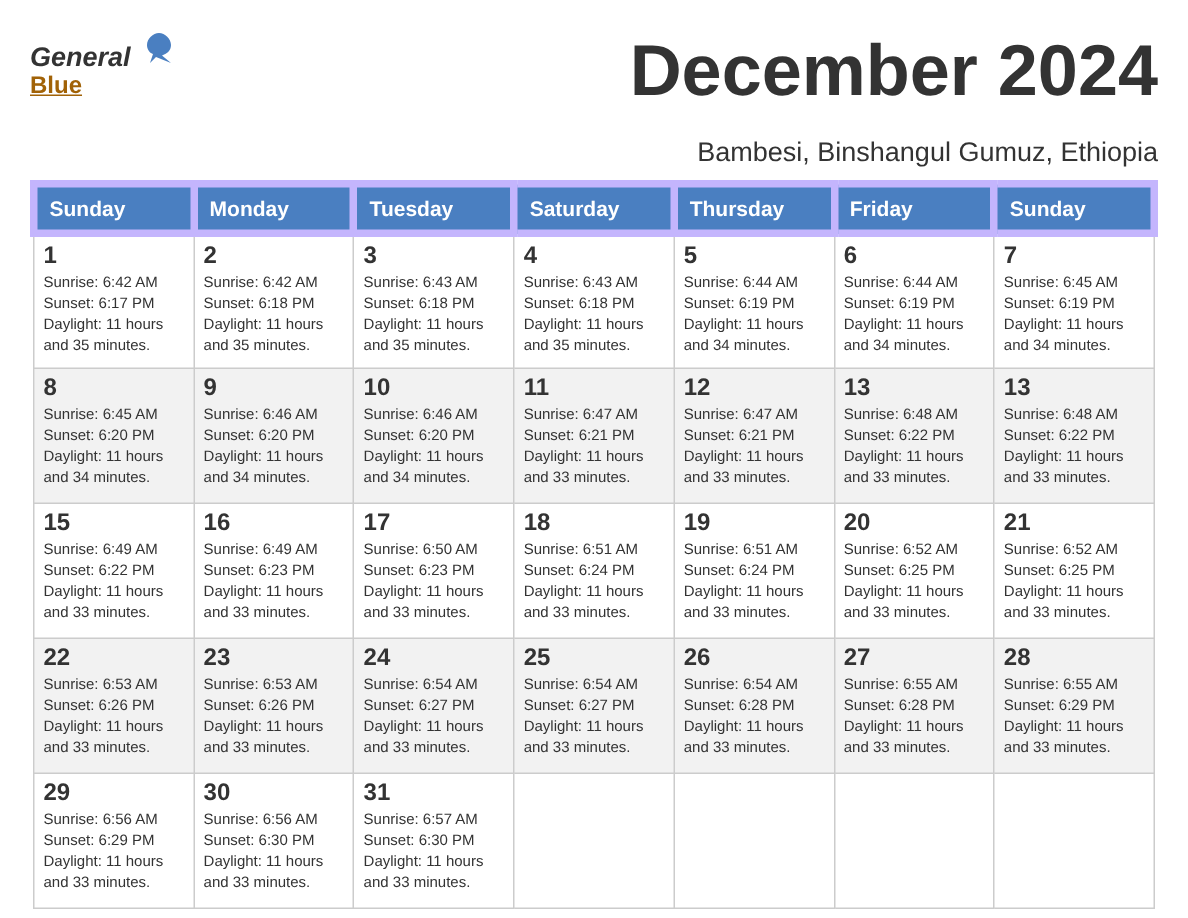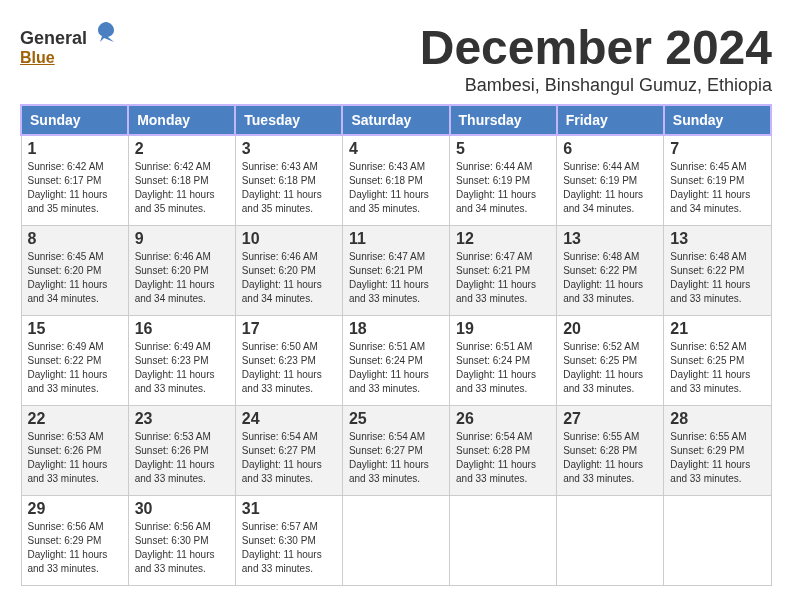--- a/index.html
+++ b/index.html
@@ -17,20 +17,21 @@
       margin-bottom: 4px;
     }
     .logo {
       display: flex;
       align-items: center;
     }
     .logo-text-general {
       font-size: 18px;
       font-weight: bold;
       color: #333;
+      font-style: italic;
     }
     .logo-text-blue {
       font-size: 16px;
       font-weight: bold;
       color: #a16207;
       text-decoration: underline;
     }
     .logo-icon {
       width: 24px;
       height: 24px;
@@ -40,34 +41,35 @@
       text-align: right;
     }
     .month-title {
       font-size: 48px;
       font-weight: bold;
       color: #333;
     }
     .location-title {
       font-size: 18px;
       color: #333;
+      margin-top: 16px;
     }
     .calendar-table {
       width: 100%;
       border-collapse: collapse;
       margin-top: 8px;
     }
     .calendar-table th {
       background-color: #4a7fc1;
       color: #fff;
       text-align: left;
       padding: 6px 8px;
       font-size: 14px;
       font-weight: bold;
-      border: 2px solid #c4b5fd;
+      border: 5px solid #c4b5fd;
     }
     .calendar-table td {
       border: 1px solid #ccc;
       vertical-align: top;
       padding: 4px 6px;
       font-size: 11px;
       width: 14.28%;
       height: 90px;
       background: #fff;
     }

